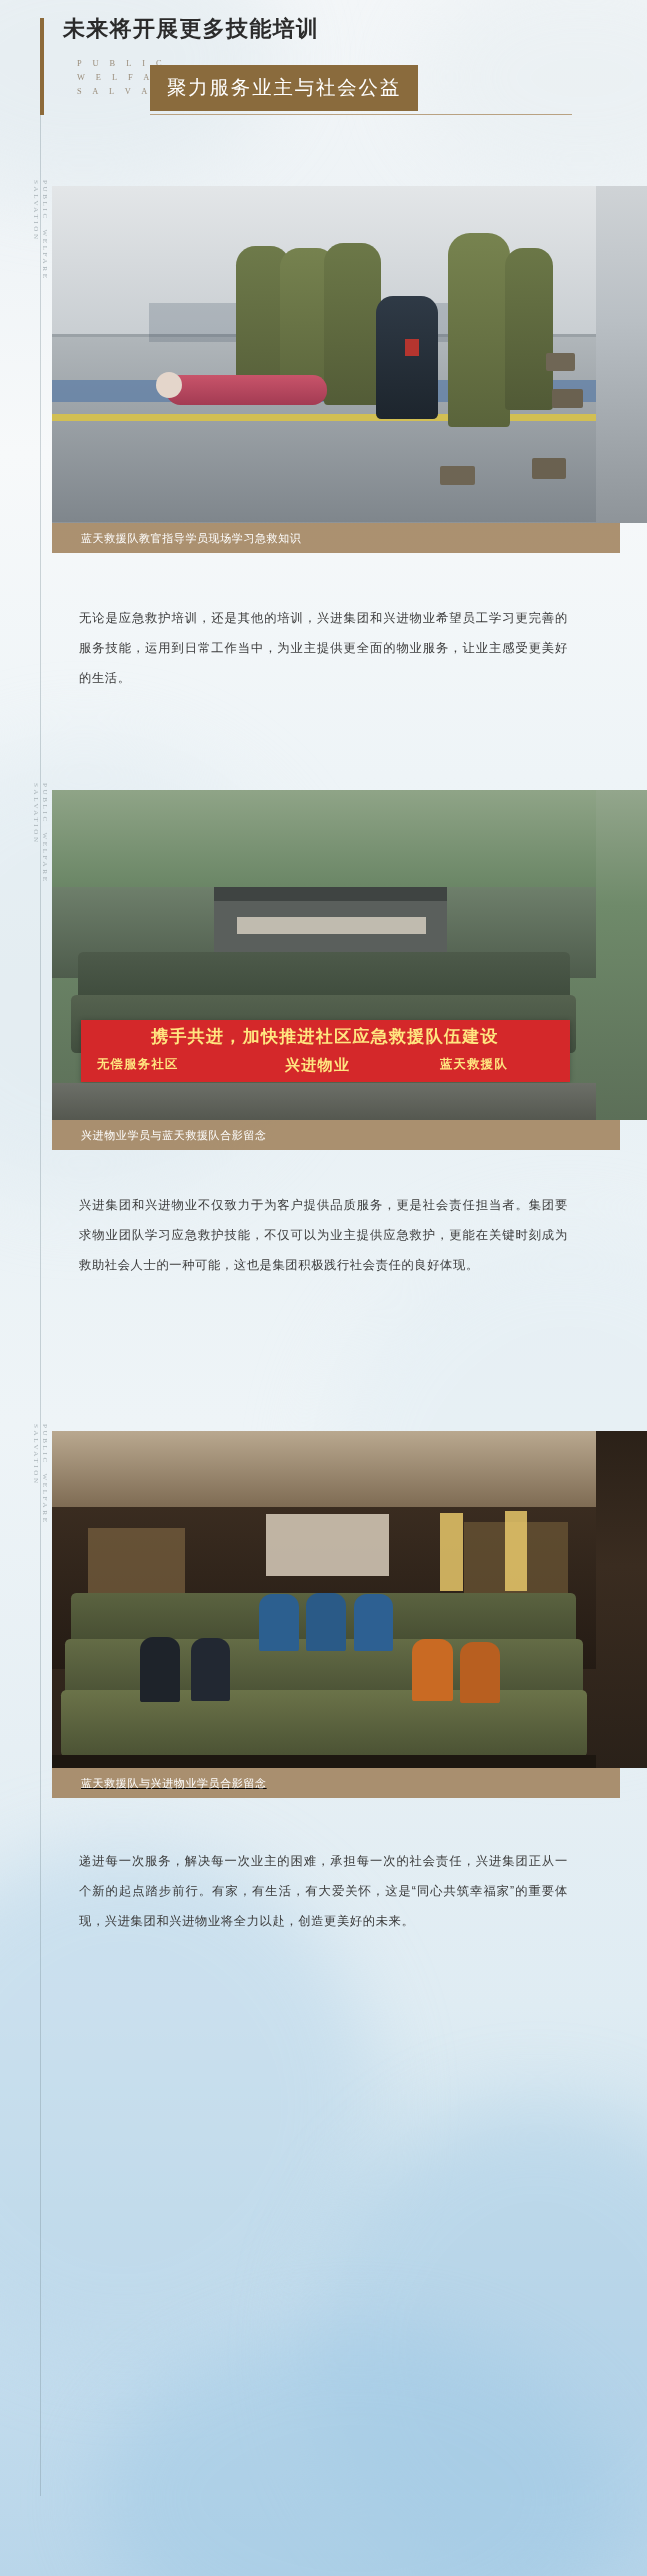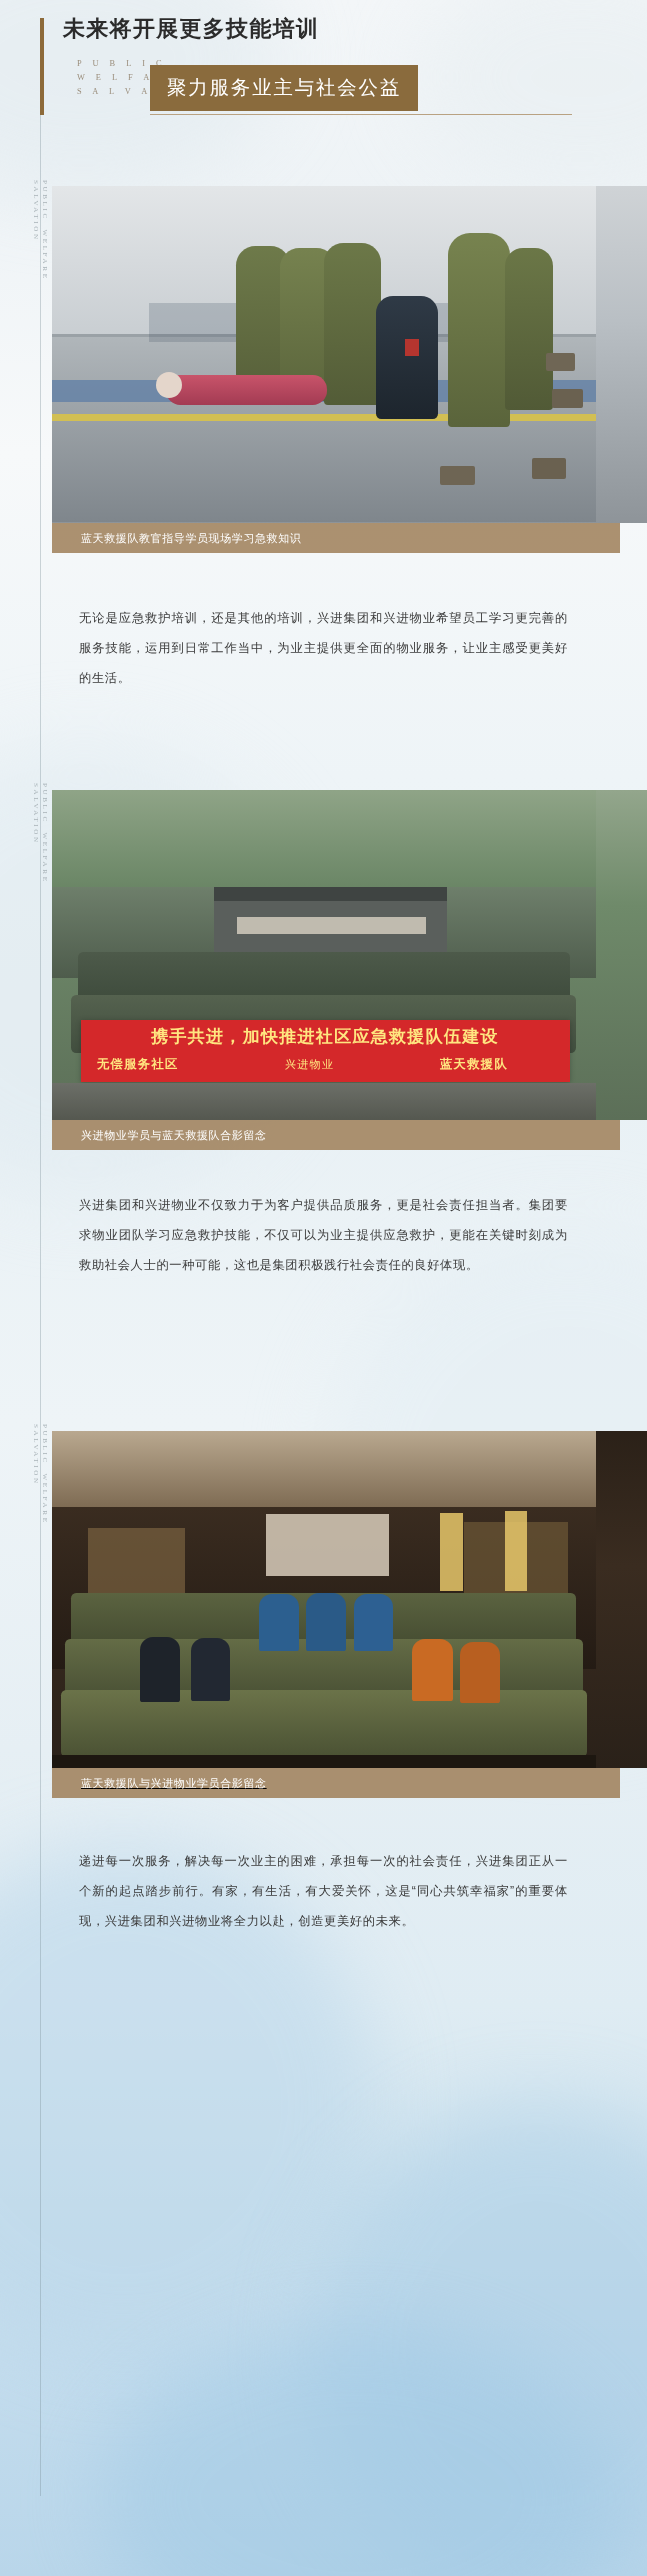--- a/index.html
+++ b/index.html
@@ -229,21 +229,21 @@
       <div class="ph" style="left:162px; top:97px; width:233px; height:78px; background:#5a5f5c;"></div>
       <div class="ph" style="left:162px; top:97px; width:233px; height:14.2px; background:#3f4442;"></div>
       <div class="ph" style="left:185px; top:127px; width:189px; height:17px; background:#d9d2c4; opacity:.8;"></div>
 
       <div class="ph" style="left:26px; top:162px; width:492px; height:54px; background:linear-gradient(180deg,#4d5a4a,#3d4a3b); border-radius:5.2px;"></div>
       <div class="ph" style="left:19.4px; top:205px; width:505px; height:58px; background:linear-gradient(180deg,#55624f,#414e3e); border-radius:5.2px;"></div>
 
       <div class="ph" style="left:28.5px; top:230px; width:489px; height:62px; background:#d4282a; box-shadow:0 1.3px 5.2px rgba(0,0,0,.25);"></div>
       <div class="ph" style="left:28.5px; top:234px; width:489px; height:26px; color:#ffe680; font-size:17px; font-weight:bold; text-align:center; line-height:26px; letter-spacing:1.3px;">携手共进，加快推进社区应急救援队伍建设</div>
       <div class="ph" style="left:45px; top:265px; width:129px; height:19.4px; color:#ffe680; font-size:12.3px; font-weight:bold; line-height:19.4px; letter-spacing:1.3px;">无偿服务社区</div>
-      <div class="ph" style="left:233px; top:265px; width:110px; height:19.4px; color:#ffe680; font-size:11px; font-weight:normal; line-height:19.4px; letter-spacing:1.3px;">兴进物业</div>
+      <div class="ph" style="left:233px; top:265px; width:110px; height:19.4px; color:#ffe680; font-size:15px; font-weight:bold; line-height:19.4px; letter-spacing:1.3px;">兴进物业</div>
       <div class="ph" style="left:388px; top:265px; width:129px; height:19.4px; color:#ffe680; font-size:12.3px; font-weight:bold; line-height:19.4px; letter-spacing:1.3px;">蓝天救援队</div>
 
       <div class="ph" style="left:0; top:293px; width:544px; height:38px; background:linear-gradient(180deg,#6c6f68,#54574f);"></div>
     </div>
     <div class="fig-cap">兴进物业学员与蓝天救援队合影留念</div>
   </div>
 
   <div class="para" style="top:1190px;">兴进集团和兴进物业不仅致力于为客户提供品质服务，更是社会责任担当者。集团要求物业团队学习应急救护技能，不仅可以为业主提供应急救护，更能在关键时刻成为救助社会人士的一种可能，这也是集团积极践行社会责任的良好体现。</div>
 
   <div class="side-label" style="top:1424px; height:194px;">PUBLIC  WELFARE

